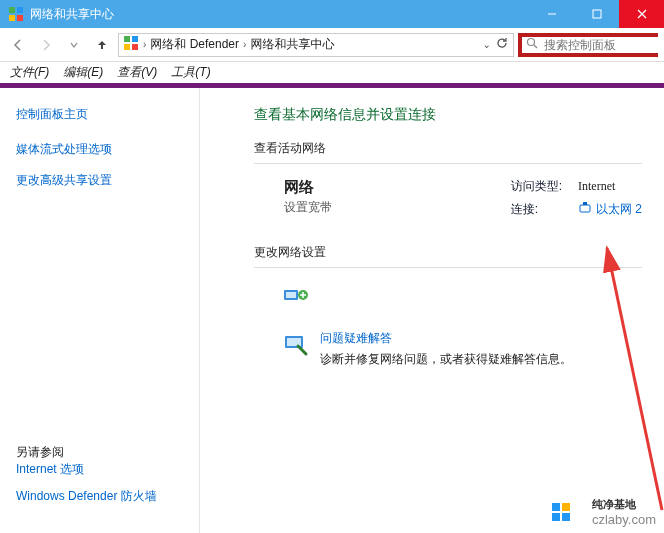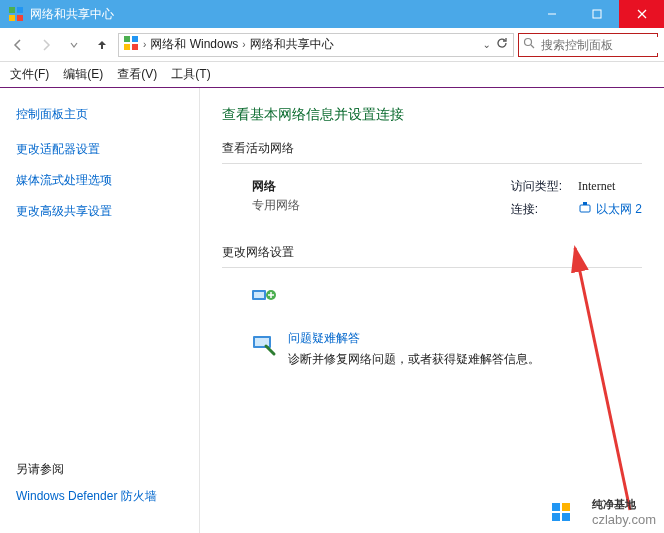--- a/index.html
+++ b/index.html
@@ -9,38 +9,38 @@
   .titlebar .title { flex: 1; }
   .titlebar .winbtns { display: flex; }
   .titlebar .winbtn { width: 45px; height: 28px; display: flex; align-items: center; justify-content: center; color: #fff; }
   .titlebar .winbtn.close { background: #e81123; }
   .navbar { height: 34px; border-bottom: 1px solid #ddd; display: flex; align-items: center; padding: 0 6px; gap: 4px; font-size: 12px; }
   .navbtn { width: 24px; height: 24px; display: flex; align-items: center; justify-content: center; color: #888; border-radius: 2px; }
   .navbtn.enabled { color: #222; }
   .addressbar { flex: 1; display: flex; align-items: center; border: 1px solid #ccc; height: 24px; padding: 0 4px; gap: 4px; }
   .addressbar .sep { color: #555; font-size: 10px; }
   .addressbar .crumb { color: #222; font-size: 12px; }
-  .searchbox { width: 140px; border: 1px solid #b91c1c; height: 24px; display: flex; align-items: center; padding: 0 4px; gap: 4px; }
+  .searchbox { width: 140px; border: 4px solid #b91c1c; height: 24px; display: flex; align-items: center; padding: 0 4px; gap: 4px; }
   .searchbox input { border: none; outline: none; font-size: 12px; flex: 1; color: #888; }
-  .menubar { height: 26px; border-bottom: 1px solid #701a75; display: flex; align-items: center; padding: 0 10px; gap: 14px; font-size: 12px; }
+  .menubar { height: 26px; border-bottom: 5px solid #701a75; display: flex; align-items: center; padding: 0 10px; gap: 14px; font-size: 12px; font-style: italic; }
   .menubar .menuitem { color: #222; }
-  .body { display: flex; height: calc(100% - 28px - 34px - 26px); }
+  .body { display: flex; height: calc(100% - 28px - 34px - 26px); gap: 32px; }
   .sidebar { width: 200px; border-right: 1px solid #e5e5e5; padding: 18px 16px; display: flex; flex-direction: column; font-size: 12px; }
   .sidebar .home { color: #0066cc; margin-bottom: 18px; }
   .sidebar .link { color: #0066cc; margin-bottom: 14px; cursor: pointer; }
   .sidebar .spacer { flex: 1; }
-  .sidebar .seealso-title { color: #222; margin-bottom: 10px; font-size: 12px; }
+  .sidebar .seealso-title { color: #222; margin-bottom: 0; font-size: 12px; }
   .sidebar .seealso { color: #0066cc; margin-bottom: 10px; }
   .main { flex: 1; padding: 18px 22px; font-size: 12px; color: #222; position: relative; }
   .main h1 { color: #0a6a2e; font-size: 14px; font-weight: normal; margin: 0 0 16px 0; }
   .section-title { color: #222; margin-bottom: 6px; }
   .hr { border-bottom: 1px solid #ddd; margin-bottom: 14px; }
   .active-net { display: flex; padding-left: 30px; margin-bottom: 26px; }
   .active-net .left { flex: 1; }
-  .active-net .netname { color: #222; font-weight: bold; font-size: 12px; }
+  .active-net .netname { color: #222; font-weight: bold; font-size: 15px; }
   .active-net .nettype { color: #555; font-size: 12px; margin-top:2px; }
   .active-net .right { display: grid; grid-template-columns: auto auto; column-gap: 16px; row-gap: 6px; align-items: center; }
   .active-net .right .lbl { color: #0f172a; }
   .active-net .right .val { color: #222; font-family: Liberation Serif, serif; }
   .active-net .right .linkval { color: #0066cc; cursor: pointer; display:flex; align-items:flex-end; gap:4px;}
   .task { display: flex; gap: 10px; padding-left: 28px; margin-bottom: 20px; }
   .task .ticon { width: 28px; height: 28px; flex-shrink: 0; }
   .task .tlink { color: #0066cc; margin-bottom: 4px; cursor:pointer; }
   .task .tdesc { color: #222; font-size: 12px; }
   .arrow-annotation { position: absolute; pointer-events: none; }
@@ -102,21 +102,21 @@
       </svg>
     </div>
   <div class="addressbar">
     <span><svg width="16" height="16" viewBox="0 0 16 16">
           <rect x="1" y="1" width="6" height="6" fill="#4caf50"></rect>
           <rect x="9" y="1" width="6" height="6" fill="#2196f3"></rect>
           <rect x="1" y="9" width="6" height="6" fill="#ffc107"></rect>
           <rect x="9" y="9" width="6" height="6" fill="#f44336"></rect>
         </svg></span>
     <span class="sep">›</span>
-    <span class="crumb">网络和 Windows</span>
+    <span class="crumb">网络和 Defender</span>
     <span class="sep">›</span>
     <span class="crumb">网络和共享中心</span>
     <span style="flex:1"></span>
     <span style="color:#555;font-size:10px;">⌄</span>
     <span><svg width="14" height="14" viewBox="0 0 14 14">
           <path d="M11 7a4 4 0 1 1-1.2-2.8" fill="none" stroke="#555" stroke-width="1.3"></path>
           <path d="M11 2 L11 5 L8 5" fill="none" stroke="#555" stroke-width="1.3"></path>
         </svg></span>
   </div>
   <div class="searchbox">
@@ -132,38 +132,38 @@
   <span class="menuitem">文件(F)</span>
   <span class="menuitem">编辑(E)</span>
   <span class="menuitem">查看(V)</span>
   <span class="menuitem">工具(T)</span>
 </div>
 
 <div class="body">
 
   <div class="sidebar">
     <div class="home">控制面板主页</div>
-    <div class="link">更改适配器设置</div>
     <div class="link">媒体流式处理选项</div>
     <div class="link">更改高级共享设置</div>
     <div class="spacer"></div>
     <div class="seealso-title">另请参阅</div>
+    <div class="seealso">Internet 选项</div>
     <div class="seealso">Windows Defender 防火墙</div>
   </div>
 
   <div class="main">
     <h1>查看基本网络信息并设置连接</h1>
 
     <div class="section-title">查看活动网络</div>
     <div class="hr"></div>
 
     <div class="active-net">
       <div class="left">
         <div class="netname">网络</div>
-        <div class="nettype">专用网络</div>
+        <div class="nettype">设置宽带</div>
       </div>
       <div class="right">
         <span class="lbl">访问类型:</span>
         <span class="val">Internet</span>
         <span class="lbl">连接:</span>
         <span class="linkval">
           <span><svg width="14" height="14" viewBox="0 0 14 14">
                 <rect x="2" y="4" width="10" height="7" rx="1" fill="none" stroke="#0066cc" stroke-width="1"></rect>
                 <rect x="5" y="1" width="4" height="3" fill="#0066cc"></rect>
               </svg></span>

